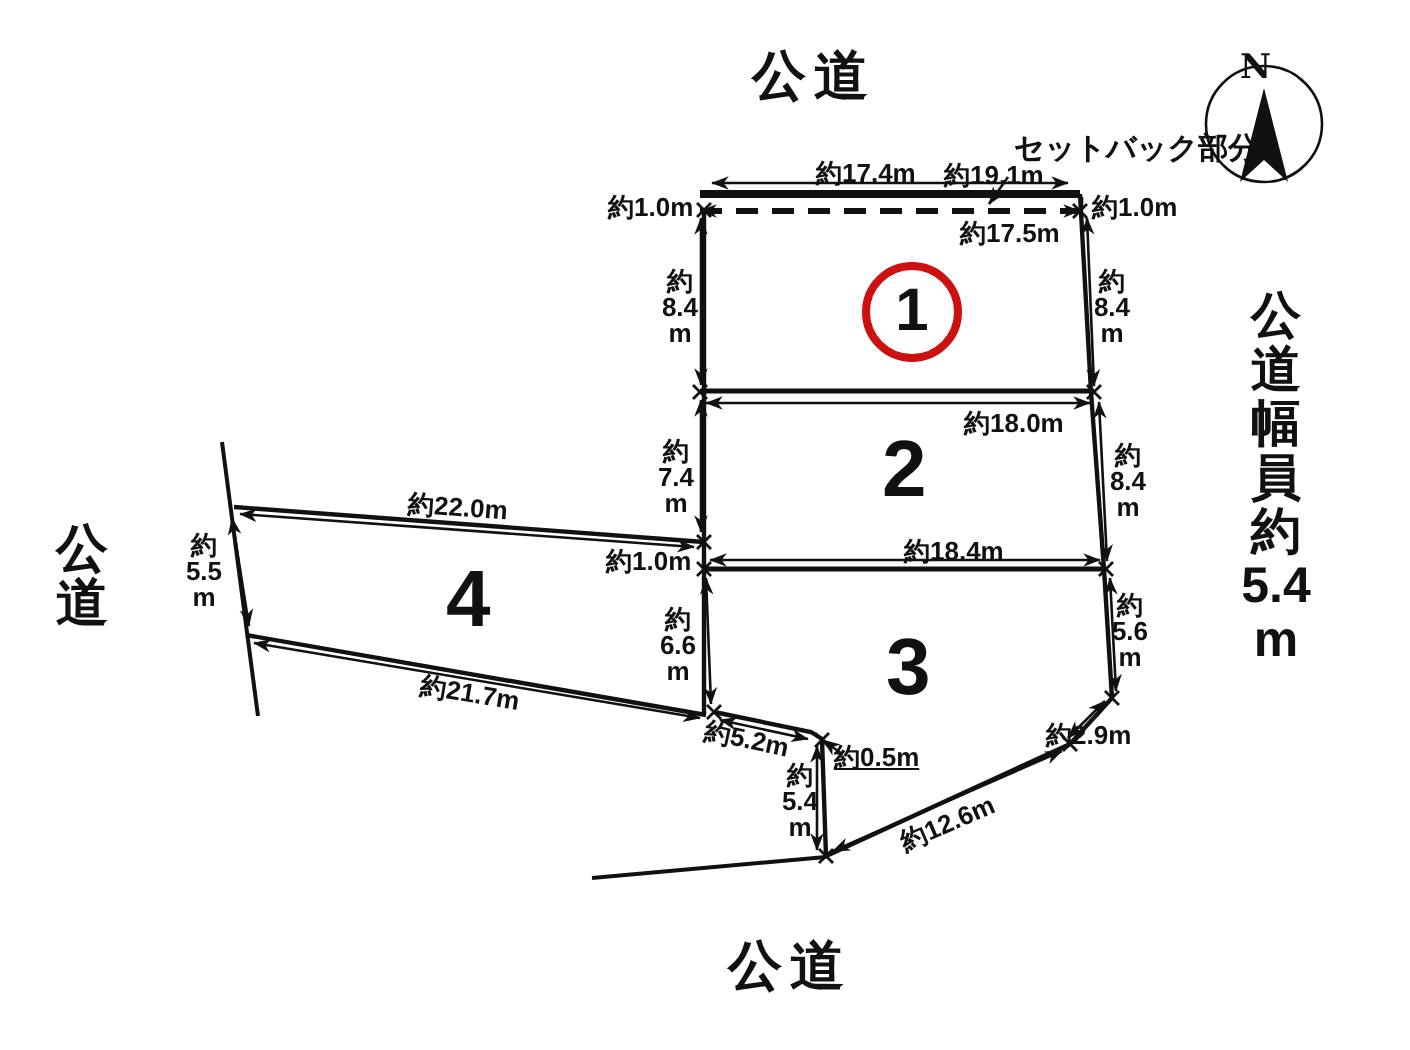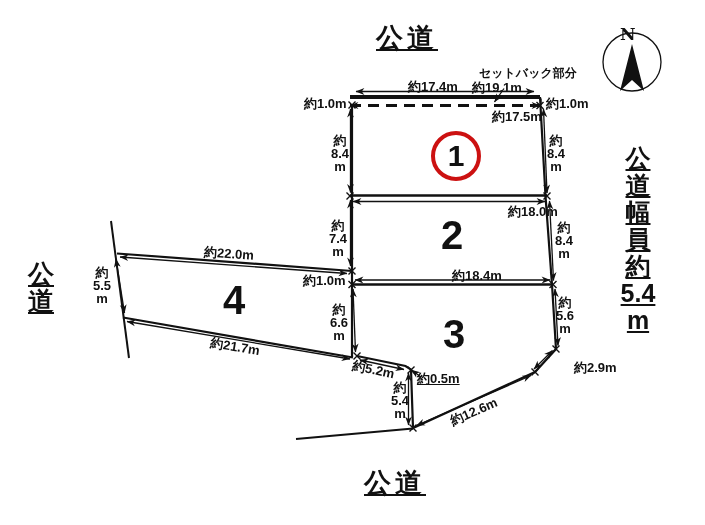--- a/index.html
+++ b/index.html
@@ -1,32 +1,32 @@
 <!DOCTYPE html>
 <html><head>
 <meta charset="utf-8">
 <style>
   html,body{margin:0;padding:0;background:#fff;}
   .canvas{position:relative;width:705px;height:525px;background:#fff;overflow:hidden;
           font-family:"Liberation Sans","DejaVu Sans",sans-serif;color:#111;}
   .canvas svg{position:absolute;left:0;top:0;}
-  .lbl{position:absolute;font-weight:bold;white-space:pre-line;line-height:1.05;text-decoration:underline;}
+  .lbl{position:absolute;font-weight:bold;white-space:pre-line;line-height:1.05;}
   .road{font-size:27px;letter-spacing:4px;}
   .vert{letter-spacing:0;text-align:center;line-height:27px;}
   .rightroad{font-size:25px;line-height:27px;width:44px;text-align:center;}
   .dim{position:absolute;font-weight:bold;font-size:13px;white-space:nowrap;}
   .vdim{position:absolute;font-weight:bold;font-size:13px;line-height:13px;width:30px;
         text-align:center;white-space:pre-line;}
   .rot{transform-origin:center center;}
   .num{position:absolute;font-weight:bold;font-size:40px;line-height:1;}
   .circle1{position:absolute;left:431px;top:131px;width:42px;height:42px;border:4px solid #cc1111;
            border-radius:50%;display:flex;align-items:center;justify-content:center;}
   .circle1 .inner{font-weight:bold;font-size:30px;color:#111;}
   .cn{position:absolute;font-family:"DejaVu Serif","Liberation Serif",serif;font-weight:bold;font-size:17px;}
-  .small{font-size:12px;}
+  .small{font-size:15px;margin-left:28px;}
 </style>
 </head>
 <body>
 
 <div class="canvas">
 
   <svg width="705" height="525" viewBox="0 0 705 525">
     <defs>
       <marker id="ah" viewBox="0 0 10 8" markerWidth="10" markerHeight="8" refX="9" refY="4" orient="auto-start-reverse" markerUnits="userSpaceOnUse">
         <path d="M0.6,0.6 L9.4,4 L0.6,7.4 L3.2,4 Z" fill="#111"></path>
@@ -106,32 +106,32 @@
   <div class="dim" style="left:472px;top:79px;">約19.1m</div>
 
   <div class="circle1">
     <span class="inner">1</span>
   </div>
   <div class="num" style="left:441px;top:215px;">2</div>
   <div class="num" style="left:443px;top:314px;">3</div>
   <div class="num" style="left:223px;top:280px;">4</div>
 
   <div class="dim" style="left:408px;top:78px;text-align:center;">約17.4m</div>
-  <div class="dim" style="left:492px;top:108px;">約17.5m</div>
+  <div class="dim" style="left:480px;top:108px;">約17.5m</div>
   <div class="dim" style="left:304px;top:95px;">約1.0m</div>
   <div class="dim" style="left:546px;top:95px;">約1.0m</div>
-  <div class="dim" style="left:494px;top:203px;padding-left:14px;">約18.0m</div>
+  <div class="dim" style="left:468px;top:203px;padding-left:14px;">約18.0m</div>
   <div class="dim" style="left:452px;top:267px;">約18.4m</div>
   <div class="dim" style="left:303px;top:272px;">約1.0m</div>
   <div class="dim rot" style="left:204px;top:245px;transform:rotate(4deg);">約22.0m</div>
   <div class="dim rot" style="left:210px;top:338px;transform:rotate(9.5deg);">約21.7m</div>
   <div class="dim rot" style="left:352px;top:361px;transform:rotate(12deg);">約5.2m</div>
   <div class="dim" style="left:417px;top:370px;text-decoration:underline;">約0.5m</div>
   <div class="dim rot" style="left:449px;top:403px;transform:rotate(-23.5deg);">約12.6m</div>
-  <div class="dim" style="left:574px;top:359px;">約2.9m</div>
+  <div class="dim" style="left:523px;top:359px;">約2.9m</div>
 
   <div class="vdim" style="left:325px;top:134px;">約
 8.4
 m</div>
   <div class="vdim" style="left:541px;top:134px;">約
 8.4
 m</div>
   <div class="vdim" style="left:323px;top:219px;">約
 7.4
 m</div>

